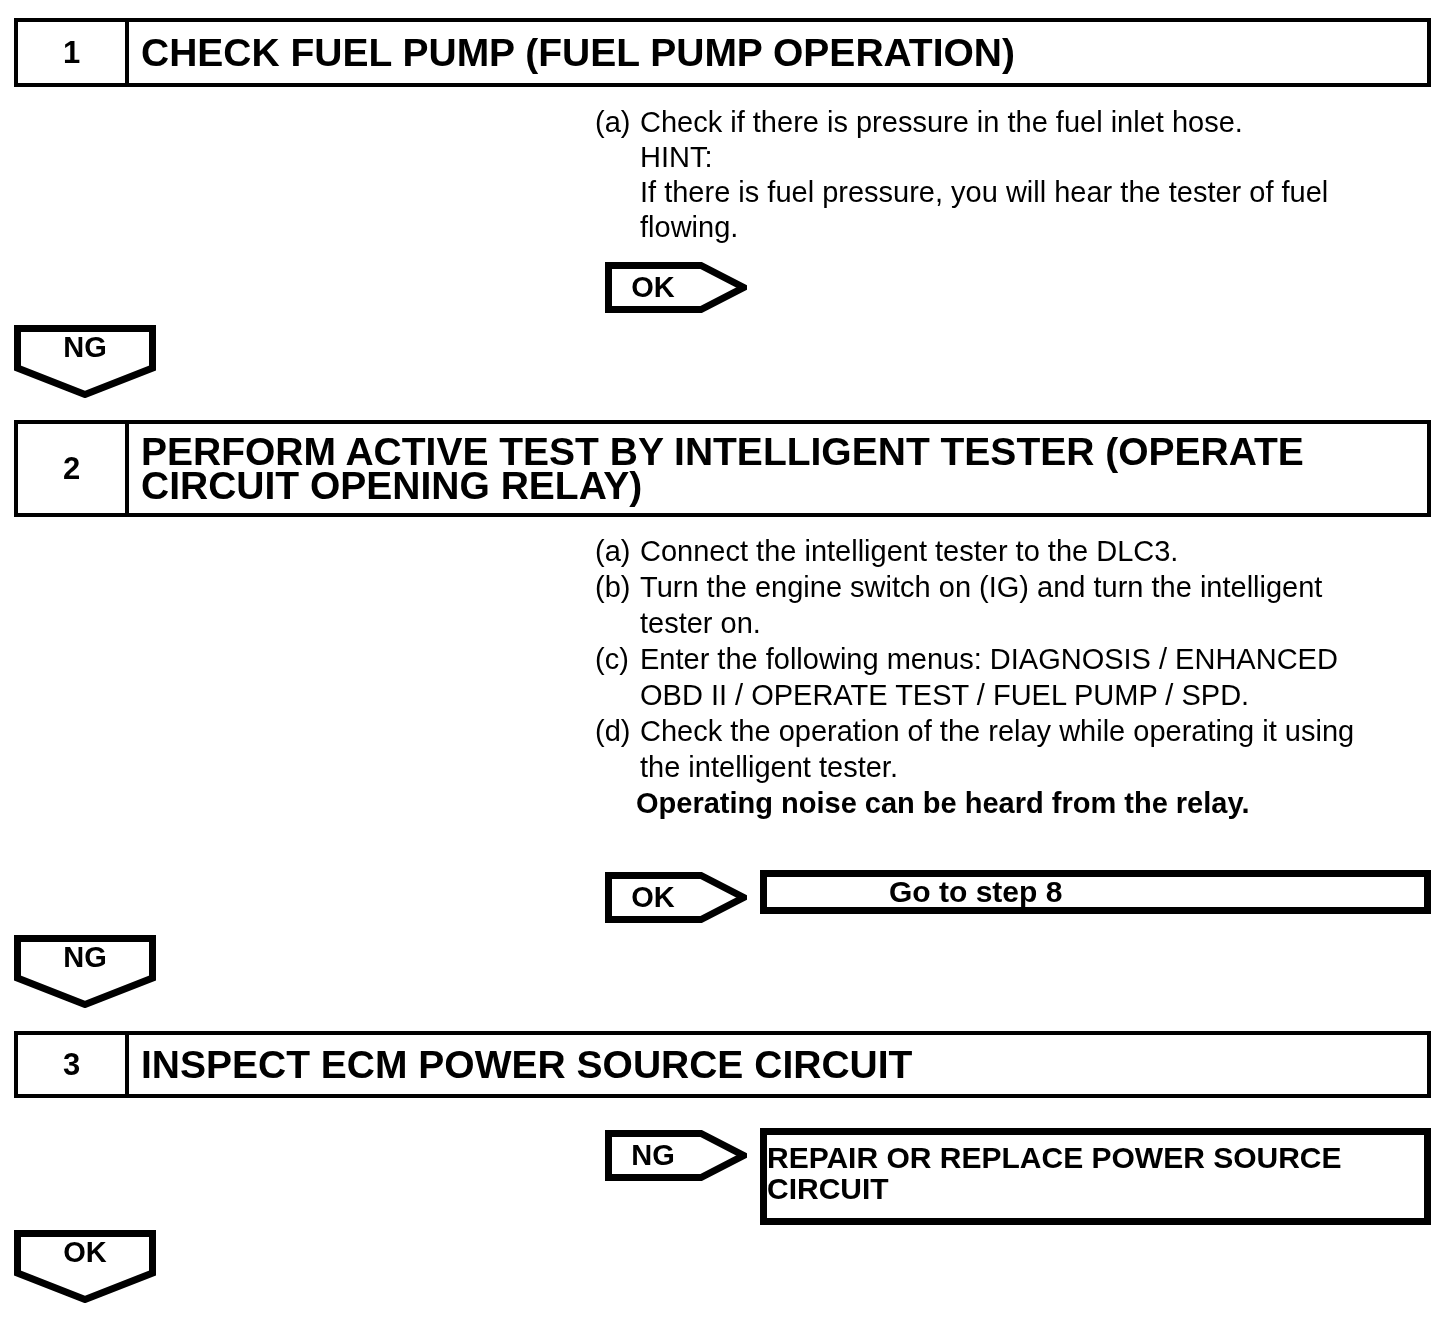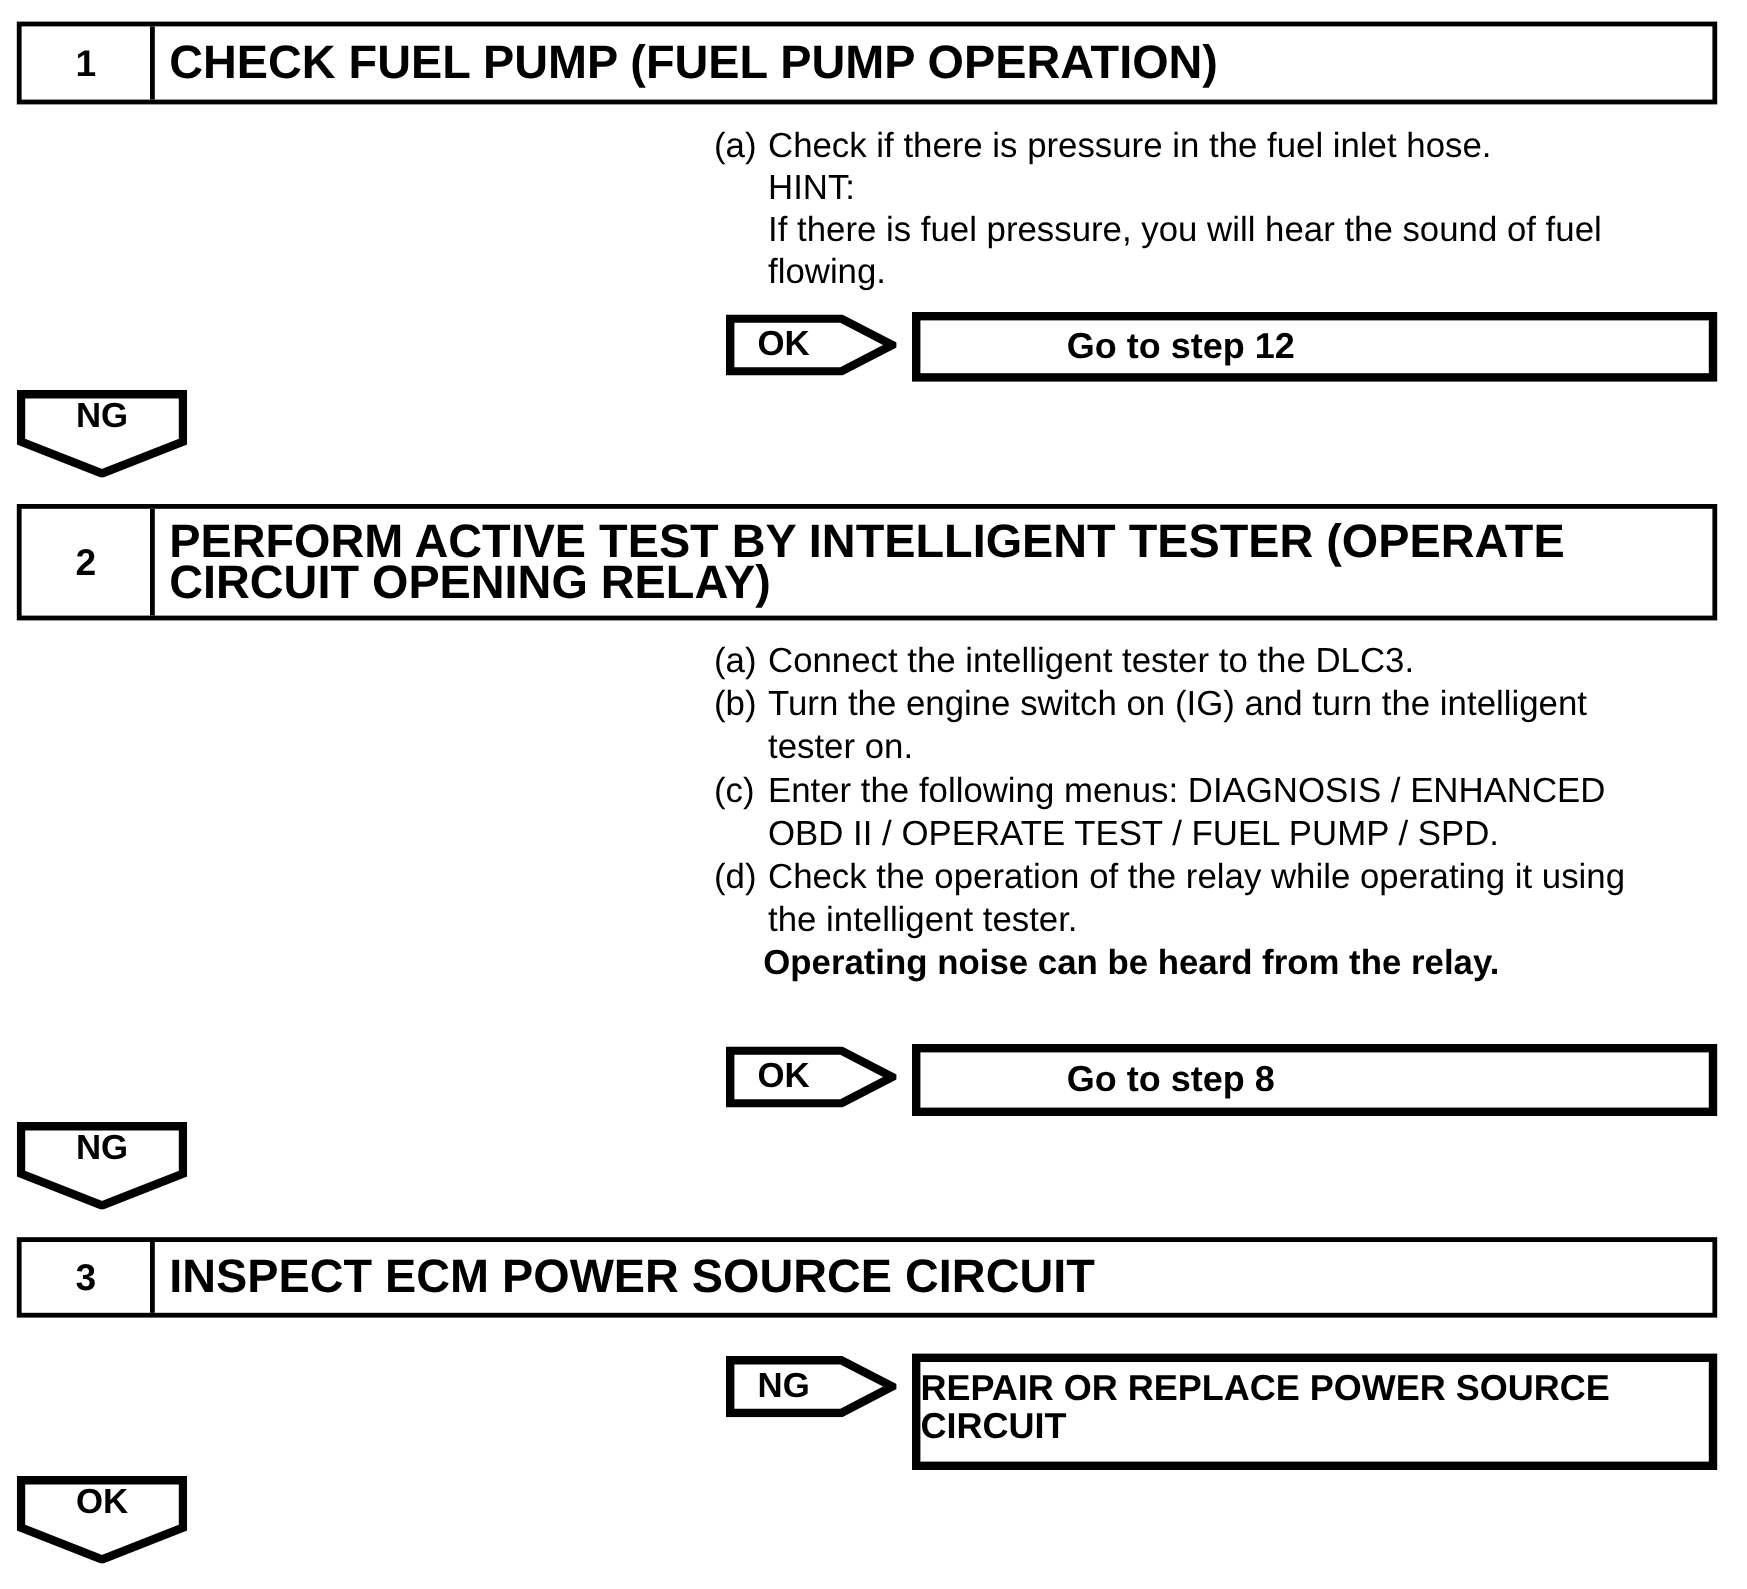--- a/index.html
+++ b/index.html
@@ -79,35 +79,32 @@
 
   <div class="body-block" style="top:105px;">
     <div class="line">
       <span class="lbl">(a)</span>
       <span class="txt">Check if there is pressure in the fuel inlet hose.</span>
     </div>
     <div class="line">
       <span class="txt">HINT:</span>
     </div>
     <div class="line">
-      <span class="txt">If there is fuel pressure, you will hear the sound of fuel</span>
+      <span class="txt">If there is fuel pressure, you will hear the tester of fuel</span>
     </div>
     <div class="line">
       <span class="txt">flowing.</span>
     </div>
   </div>
 
   <div class="flag-right" style="left:605px;top:262px;">
     <svg width="142" height="51" viewBox="0 0 142 51">
       <polygon points="3.5,3.5 96,3.5 138.5,25.5 96,47.5 3.5,47.5" fill="#ffffff" stroke="#000000" stroke-width="7"></polygon>
     </svg>
     <span class="flag-label">OK</span>
-  </div>
-  <div class="result-box goto-box" style="top:260px;height:58px;">
-    <span>Go to step 12</span>
   </div>
 
   <div class="flag-down" style="left:14px;top:325px;">
     <svg width="142" height="73" viewBox="0 0 142 73">
       <polygon points="3.5,3.5 138.5,3.5 138.5,43 71,69.5 3.5,43" fill="#ffffff" stroke="#000000" stroke-width="7"></polygon>
     </svg>
     <span class="flag-label">NG</span>
   </div>
 
   <div class="step-header" style="top:420px;height:97px;">
@@ -145,21 +142,21 @@
       <span class="txt bold indent">Operating noise can be heard from the relay.</span>
     </div>
   </div>
 
   <div class="flag-right" style="left:605px;top:872px;">
     <svg width="142" height="51" viewBox="0 0 142 51">
       <polygon points="3.5,3.5 96,3.5 138.5,25.5 96,47.5 3.5,47.5" fill="#ffffff" stroke="#000000" stroke-width="7"></polygon>
     </svg>
     <span class="flag-label">OK</span>
   </div>
-  <div class="result-box goto-box" style="top:870px;height:60px;">
+  <div class="result-box goto-box" style="top:870px;height:44px;">
     <span>Go to step 8</span>
   </div>
 
   <div class="flag-down" style="left:14px;top:935px;">
     <svg width="142" height="73" viewBox="0 0 142 73">
       <polygon points="3.5,3.5 138.5,3.5 138.5,43 71,69.5 3.5,43" fill="#ffffff" stroke="#000000" stroke-width="7"></polygon>
     </svg>
     <span class="flag-label">NG</span>
   </div>
 

